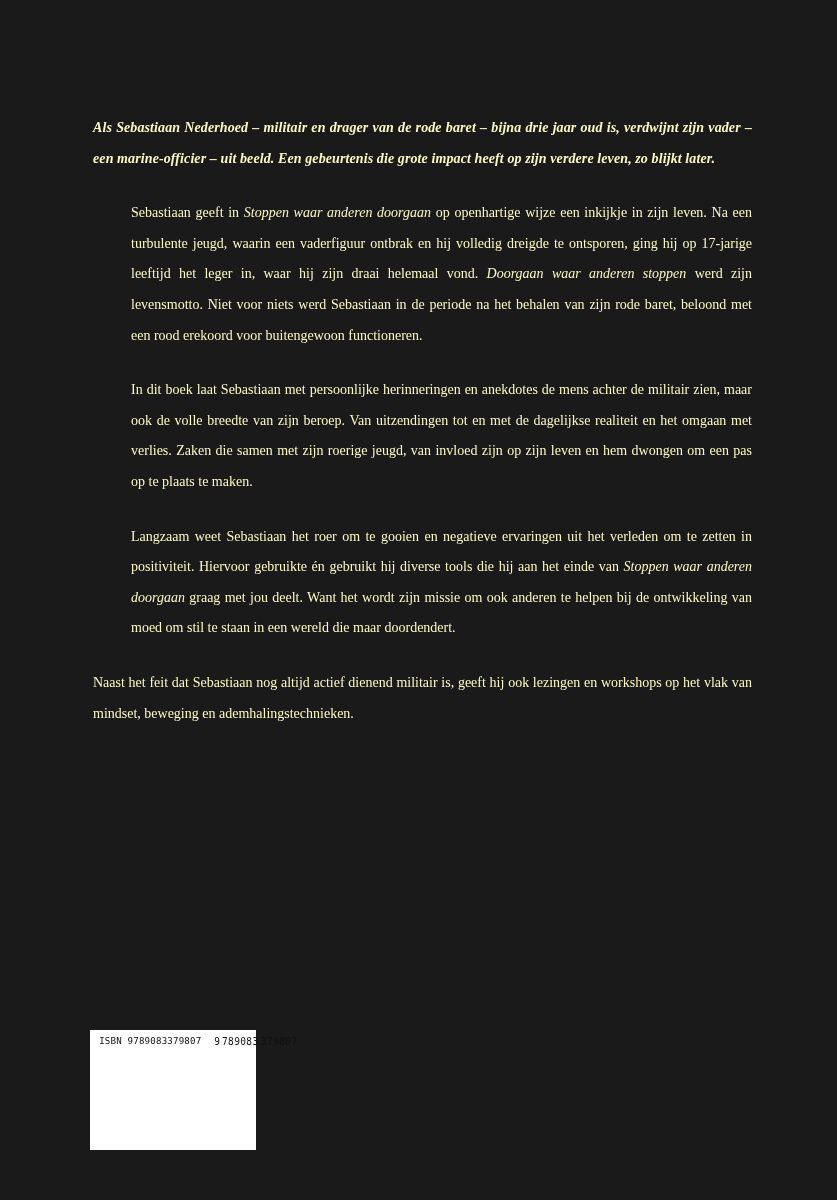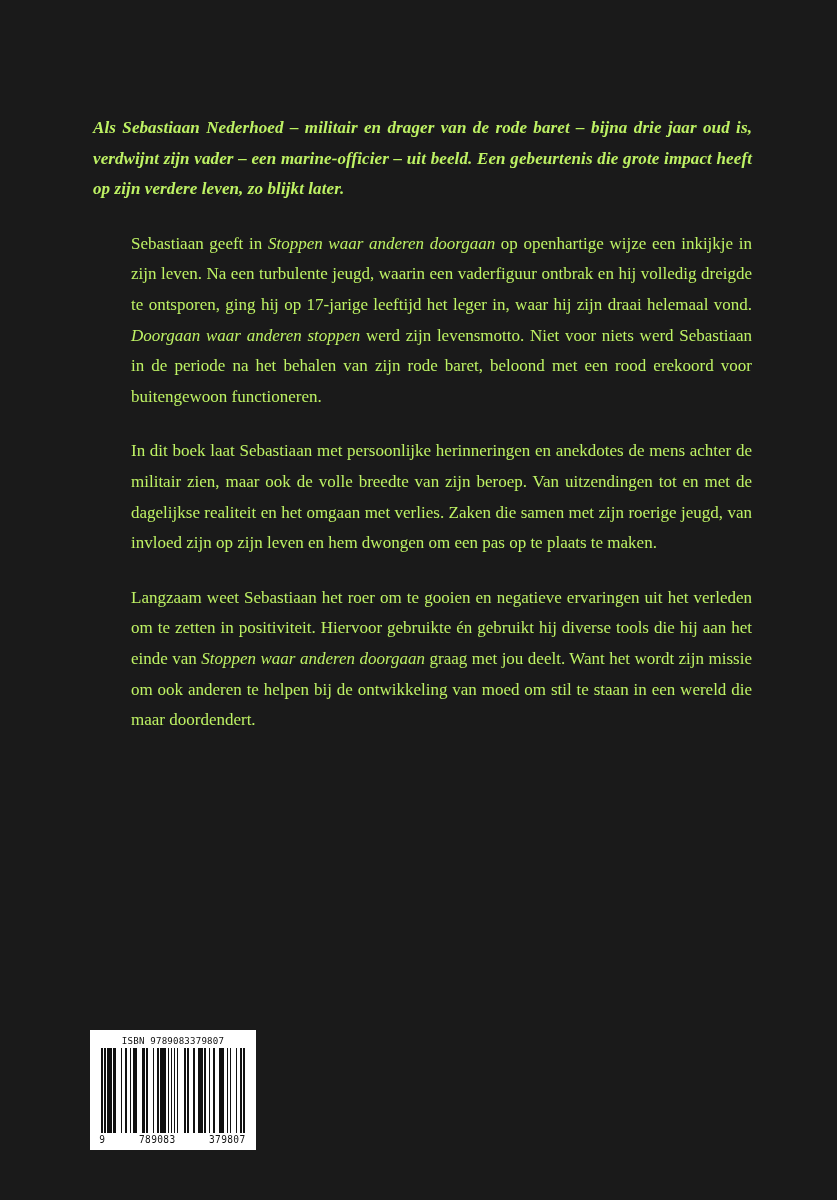--- a/index.html
+++ b/index.html
@@ -20,23 +20,23 @@
 
   .blurb {
     position: absolute;
     left: 93px;
     top: 113px;
     width: 659px;
   }
 
   .para {
     margin: 0 0 17px 0;
-    color: #bef264;
+    color: #fef9c3;
     font-family: "Liberation Serif", "DejaVu Serif", serif;
-    font-size: 17px;
+    font-size: 14px;
     line-height: 30.6px;
     text-align: justify;
     text-justify: inter-word;
     -webkit-font-smoothing: antialiased;
     hyphens: none;
   }
 
   .para:last-child {
     margin-bottom: 0;
   }
@@ -63,21 +63,20 @@
   .barcode {
     position: absolute;
     left: 90px;
     top: 1030px;
     width: 166px;
     height: 120px;
     background: #ffffff;
     box-sizing: border-box;
     padding: 5px 7px 4px 7px;
     display: flex;
-    flex-direction: column;
     justify-content: flex-start;
   }
 
   .barcode-isbn {
     font-family: "DejaVu Sans Mono", "Liberation Mono", monospace;
     font-size: 9.5px;
     letter-spacing: 0.2px;
     color: #111111;
     text-align: center;
     line-height: 11px;
@@ -122,20 +121,21 @@
   <div class="blurb">
 
     <p class="para para--lead">Als Sebastiaan Nederhoed – militair en drager van de rode baret – bijna drie jaar oud is, verdwijnt zijn vader – een marine-officier – uit beeld. Een gebeurtenis die grote impact heeft op zijn verdere leven, zo blijkt later.</p>
 
     <p class="para para--body"><span>Sebastiaan geeft in </span><span class="title-italic">Stoppen waar anderen doorgaan</span><span> op openhartige wijze een inkijkje in zijn leven. Na een turbulente jeugd, waarin een vaderfiguur ontbrak en hij volledig dreigde te ontsporen, ging hij op 17-jarige leeftijd het leger in, waar hij zijn draai helemaal vond. </span><span class="title-italic">Doorgaan waar anderen stoppen</span><span> werd zijn levensmotto. Niet voor niets werd Sebastiaan in de periode na het behalen van zijn rode baret, beloond met een rood erekoord voor buitengewoon functioneren.</span></p>
 
     <p class="para para--body">In dit boek laat Sebastiaan met persoonlijke herinneringen en anekdotes de mens achter de militair zien, maar ook de volle breedte van zijn beroep. Van uitzendingen tot en met de dagelijkse realiteit en het omgaan met verlies. Zaken die samen met zijn roerige jeugd, van invloed zijn op zijn leven en hem dwongen om een pas op te plaats te maken.</p>
 
     <p class="para para--body"><span>Langzaam weet Sebastiaan het roer om te gooien en negatieve ervaringen uit het verleden om te zetten in positiviteit. Hiervoor gebruikte én gebruikt hij diverse tools die hij aan het einde van </span><span class="title-italic">Stoppen waar anderen doorgaan</span><span> graag met jou deelt. Want het wordt zijn missie om ook anderen te helpen bij de ontwikkeling van moed om stil te staan in een wereld die maar doordendert.</span></p>
 
+    <p class="para">Naast het feit dat Sebastiaan nog altijd actief dienend militair is, geeft hij ook lezingen en workshops op het vlak van mindset, beweging en ademhalingstechnieken.</p>
 
   </div>
 
   <div class="barcode">
     <div class="barcode-isbn">ISBN 9789083379807</div>
 
     <div class="barcode-bars">
         <span class="bar" style="width: 1.05263%; flex: 0 0 auto;"></span>
         <span class="bar space" style="width: 1.05263%; flex: 0 0 auto;"></span>
         <span class="bar" style="width: 1.05263%; flex: 0 0 auto;"></span>

